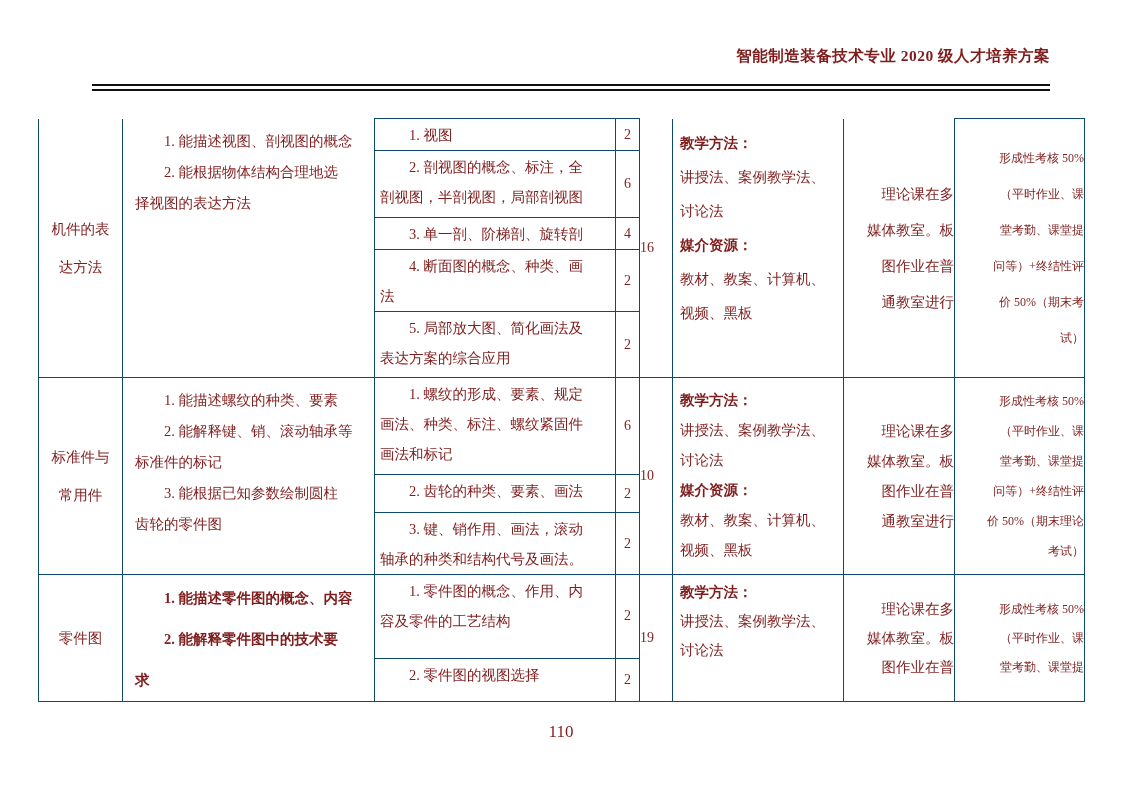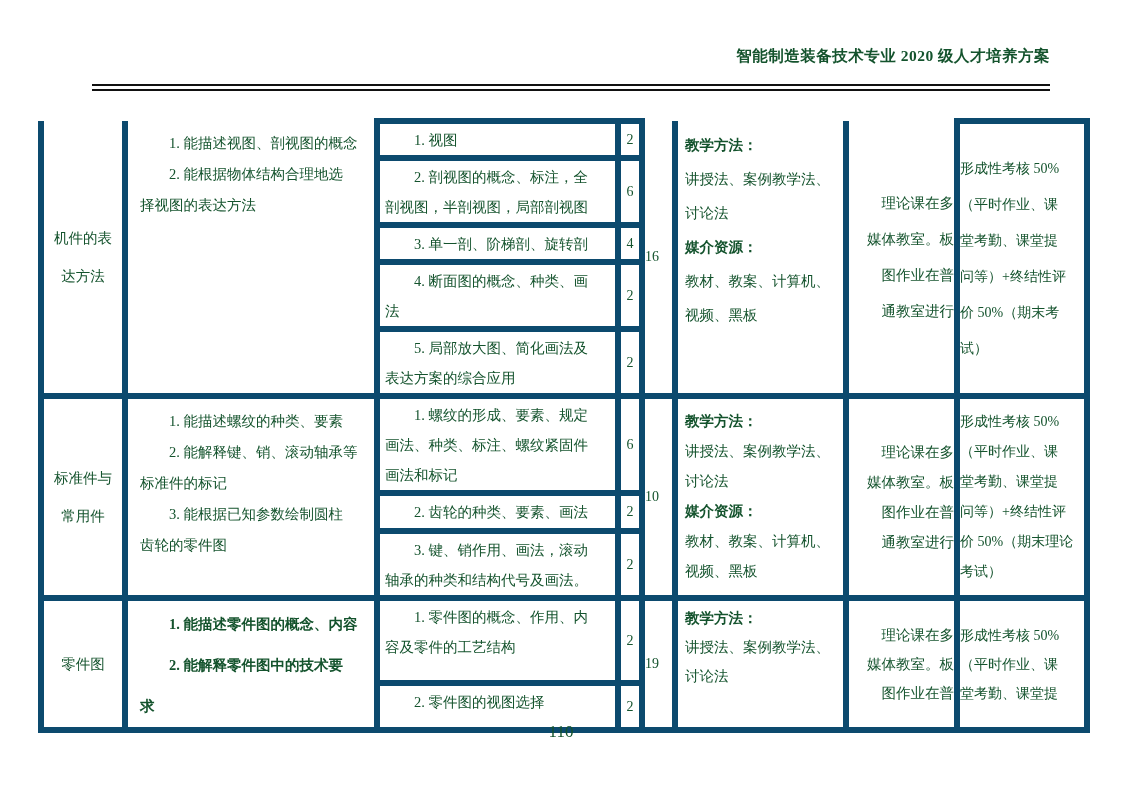--- a/index.html
+++ b/index.html
@@ -1,20 +1,20 @@
 <!DOCTYPE html>
 <html><head>
 <meta charset="utf-8">
 <style>
   html,body{margin:0;padding:0;background:#ffffff;}
   .page{
     position:relative;
     width:1122px;height:770px;
     background:#ffffff;
-    color:#14532d;
+    color:#7f1d1d;
     font-family:"Liberation Serif","DejaVu Serif",serif;
     overflow:hidden;
   }
   .doc-title{
     position:absolute;top:46px;left:0;width:1050px;
     text-align:right;
     font-weight:bold;
     font-size:15.5px;
     letter-spacing:0.5px;
   }
@@ -22,38 +22,38 @@
     position:absolute;left:92px;width:958px;top:84px;height:3px;
     border-top:2.5px solid #111;
     border-bottom:2px solid #111;
   }
   table.course-table{
     position:absolute;left:38px;top:118px;
     border-collapse:collapse;table-layout:fixed;
     width:1046px;
     font-size:14.5px;
   }
-  td{border:6px solid #0c4a6e;padding:0;vertical-align:top;}
+  td{border:1px solid #0c4a6e;padding:0;vertical-align:top;}
   td p{margin:0;}
   .nt{border-top:none;}
   .course{text-align:center;vertical-align:middle;line-height:38px;white-space:pre-line;}
   .obj{white-space:pre-line;line-height:31px;padding:7px 4px 0 12px;}
   .obj3{line-height:41px;padding-top:3px;font-weight:bold;}
   .content{white-space:pre-line;line-height:30px;padding:1px 3px 0 5px;}
   .hours{text-align:center;vertical-align:middle;font-size:14px;}
   .total{vertical-align:middle;font-size:14px;}
   .methods{padding:7px 3px 0 7px;}
   .methods p{white-space:pre-line;}
   .m3{padding-top:3px;}
   .m1 p{line-height:34px;}
   .m2 p{line-height:30px;}
   .m3 p{line-height:29px;}
   .bold{font-weight:bold;}
   .loc{text-align:right;vertical-align:middle;white-space:pre-line;}
-  .assess{text-align:left;vertical-align:middle;white-space:pre-line;font-size:14px;}
+  .assess{text-align:right;vertical-align:middle;white-space:pre-line;font-size:12px;}
   .t1{line-height:36px;}
   .t2{line-height:30px;}
   .t3{line-height:29px;}
   .page-number{
     position:absolute;top:722px;left:0;width:100%;
     text-align:center;font-size:17px;
   }
 </style>
 </head>
 <body>

